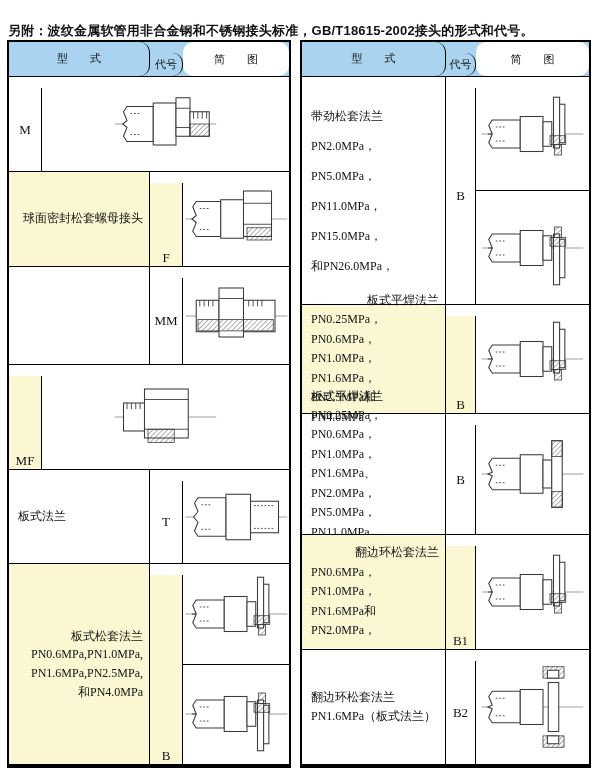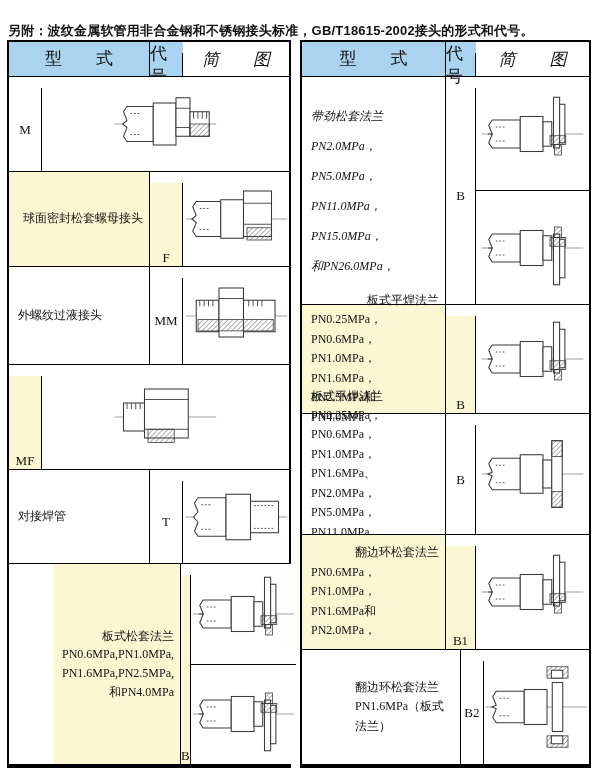--- a/index.html
+++ b/index.html
@@ -5,47 +5,47 @@
   * { box-sizing: border-box; margin: 0; padding: 0; }
   html,body { width:600px; height:768px; background:#fff; overflow:hidden;
               font-family:"Liberation Serif","DejaVu Serif",serif; color:#111; }
   .title { height:40px; padding:22px 6px 0 8px; font-size:13px; font-weight:bold;
            font-family:"Liberation Sans","DejaVu Sans",sans-serif; letter-spacing:.2px; }
   .tables { display:flex; gap:9px; margin:0 7px; }
   .tbl { border:2px solid #000; border-bottom-width:4px; background:#fff; }
   #tbl-left  { width:284px; }
   #tbl-right { width:291px; }
   .row { display:flex; border-bottom:1.5px solid #000; }
-  .row:last-child { border-bottom:none;padding-left:44px; }
+  .row:last-child { border-bottom:none; }
   .hdr { height:35px; background:var(--hdr-bg,#a9d3ee); }
   .c-type { width:141px; border-right:1.5px solid #000; display:flex; flex-direction:column;
             justify-content:center; padding:4px 6px 4px 9px; font-size:12px; line-height:1.62; }
   #tbl-right .c-type { width:144px; }
   .c-code { width:33px; border-right:1.5px solid #000; display:flex; align-items:center;
             justify-content:center; font-size:13px;margin-top:11px; }
   #tbl-right .c-code { width:30px; }
-  .c-diag { flex:1; display:flex; flex-direction:column; background:#fff;font-style:italic; }
+  .c-diag { flex:1; display:flex; flex-direction:column; background:#fff; }
   .diag { flex:1; display:flex; align-items:center; justify-content:center; min-height:0; }
   .diag + .diag { border-top:1.5px solid #000; }
   .hdr .c-type, .hdr .c-code, .hdr .c-diag { flex-direction:row; align-items:center;
-            justify-content:center; font-size:17px; padding:0; }
+            justify-content:center; font-size:11px; padding:0;border-radius:10px; }
   .hl .c-type, .hl .c-code { background:var(--hl-bg,#fbf7d2);align-items:flex-end; }
   
   #tbl-left  .row:nth-child(2){height:95px}
   #tbl-left  .row:nth-child(3){height:95px}
   #tbl-left  .row:nth-child(4){height:98px}
   #tbl-left  .row:nth-child(5){height:105px}
   #tbl-left  .row:nth-child(6){height:94px}
   #tbl-left  .row:nth-child(7){height:200px}
   #tbl-right .row:nth-child(2){height:228px}
   #tbl-right .row:nth-child(3){height:109px}
   #tbl-right .row:nth-child(4){height:121px}
   #tbl-right .row:nth-child(5){height:115px}
   #tbl-right .row:nth-child(6){height:114px}
-  #tbl-right .row:nth-child(2) .c-type{line-height:2.5;font-style:italic;}
+  #tbl-right .row:nth-child(2) .c-type{line-height:2.5;}
   #tbl-left  .row:nth-child(7) .c-type{line-height:1.55;}
 </style>
 </head>
 <body>
 
 <div class="page">
   <div class="title">另附：波纹金属软管用非合金钢和不锈钢接头标准，GB/T18615-2002接头的形式和代号。</div>
   <div class="tables">
     <div class="tbl" id="tbl-left">
         <div class="row hdr">
@@ -102,21 +102,20 @@
                 <rect x="68" y="16" width="32" height="52" stroke="#3a3a3a" stroke-width="1.2" fill="#fff"></rect>
                 <line x1="68" y1="30" x2="100" y2="30" stroke="#3a3a3a" stroke-width="1"></line>
                 <line x1="68" y1="54" x2="100" y2="54" stroke="#3a3a3a" stroke-width="1"></line>
                 <rect x="72" y="58" width="28" height="14" stroke="#3a3a3a" stroke-width="0.9" fill="url(#hp2)"></rect>
               </svg>
             </div>
           </div>
         </div>
         <div class="row">
           <div class="c-type">
-            <div class="">外螺纹过液接头</div>
           </div>
           <div class="c-code">MM</div>
           <div class="c-diag">
             <div class="diag">
               <svg viewBox="0 0 120 96" width="105" height="84">
                 <defs>
                   <pattern id="hp3" width="4" height="4" patternUnits="userSpaceOnUse" patternTransform="rotate(45)">
                     <line x1="0" y1="0" x2="0" y2="4" stroke="#555" stroke-width="1.1"></line>
                   </pattern>
                 </defs>
@@ -157,21 +156,21 @@
                 <rect x="36" y="16" width="50" height="56" stroke="#3a3a3a" stroke-width="1.2" fill="#fff"></rect>
                 <line x1="36" y1="28" x2="86" y2="28" stroke="#3a3a3a" stroke-width="1"></line>
                 <line x1="36" y1="62" x2="86" y2="62" stroke="#3a3a3a" stroke-width="1"></line>
                 <rect x="40" y="62" width="30" height="15" stroke="#3a3a3a" stroke-width="0.9" fill="url(#hp4)"></rect>
               </svg>
             </div>
           </div>
         </div>
         <div class="row">
           <div class="c-type">
-            <div class="">对接焊管</div>
+            <div class="">板式法兰</div>
           </div>
           <div class="c-code">T</div>
           <div class="c-diag">
             <div class="diag">
               <svg viewBox="0 0 120 96" width="105" height="84">
                 <defs>
                   <pattern id="hp5" width="4" height="4" patternUnits="userSpaceOnUse" patternTransform="rotate(45)">
                     <line x1="0" y1="0" x2="0" y2="4" stroke="#555" stroke-width="1.1"></line>
                   </pattern>
                 </defs>

